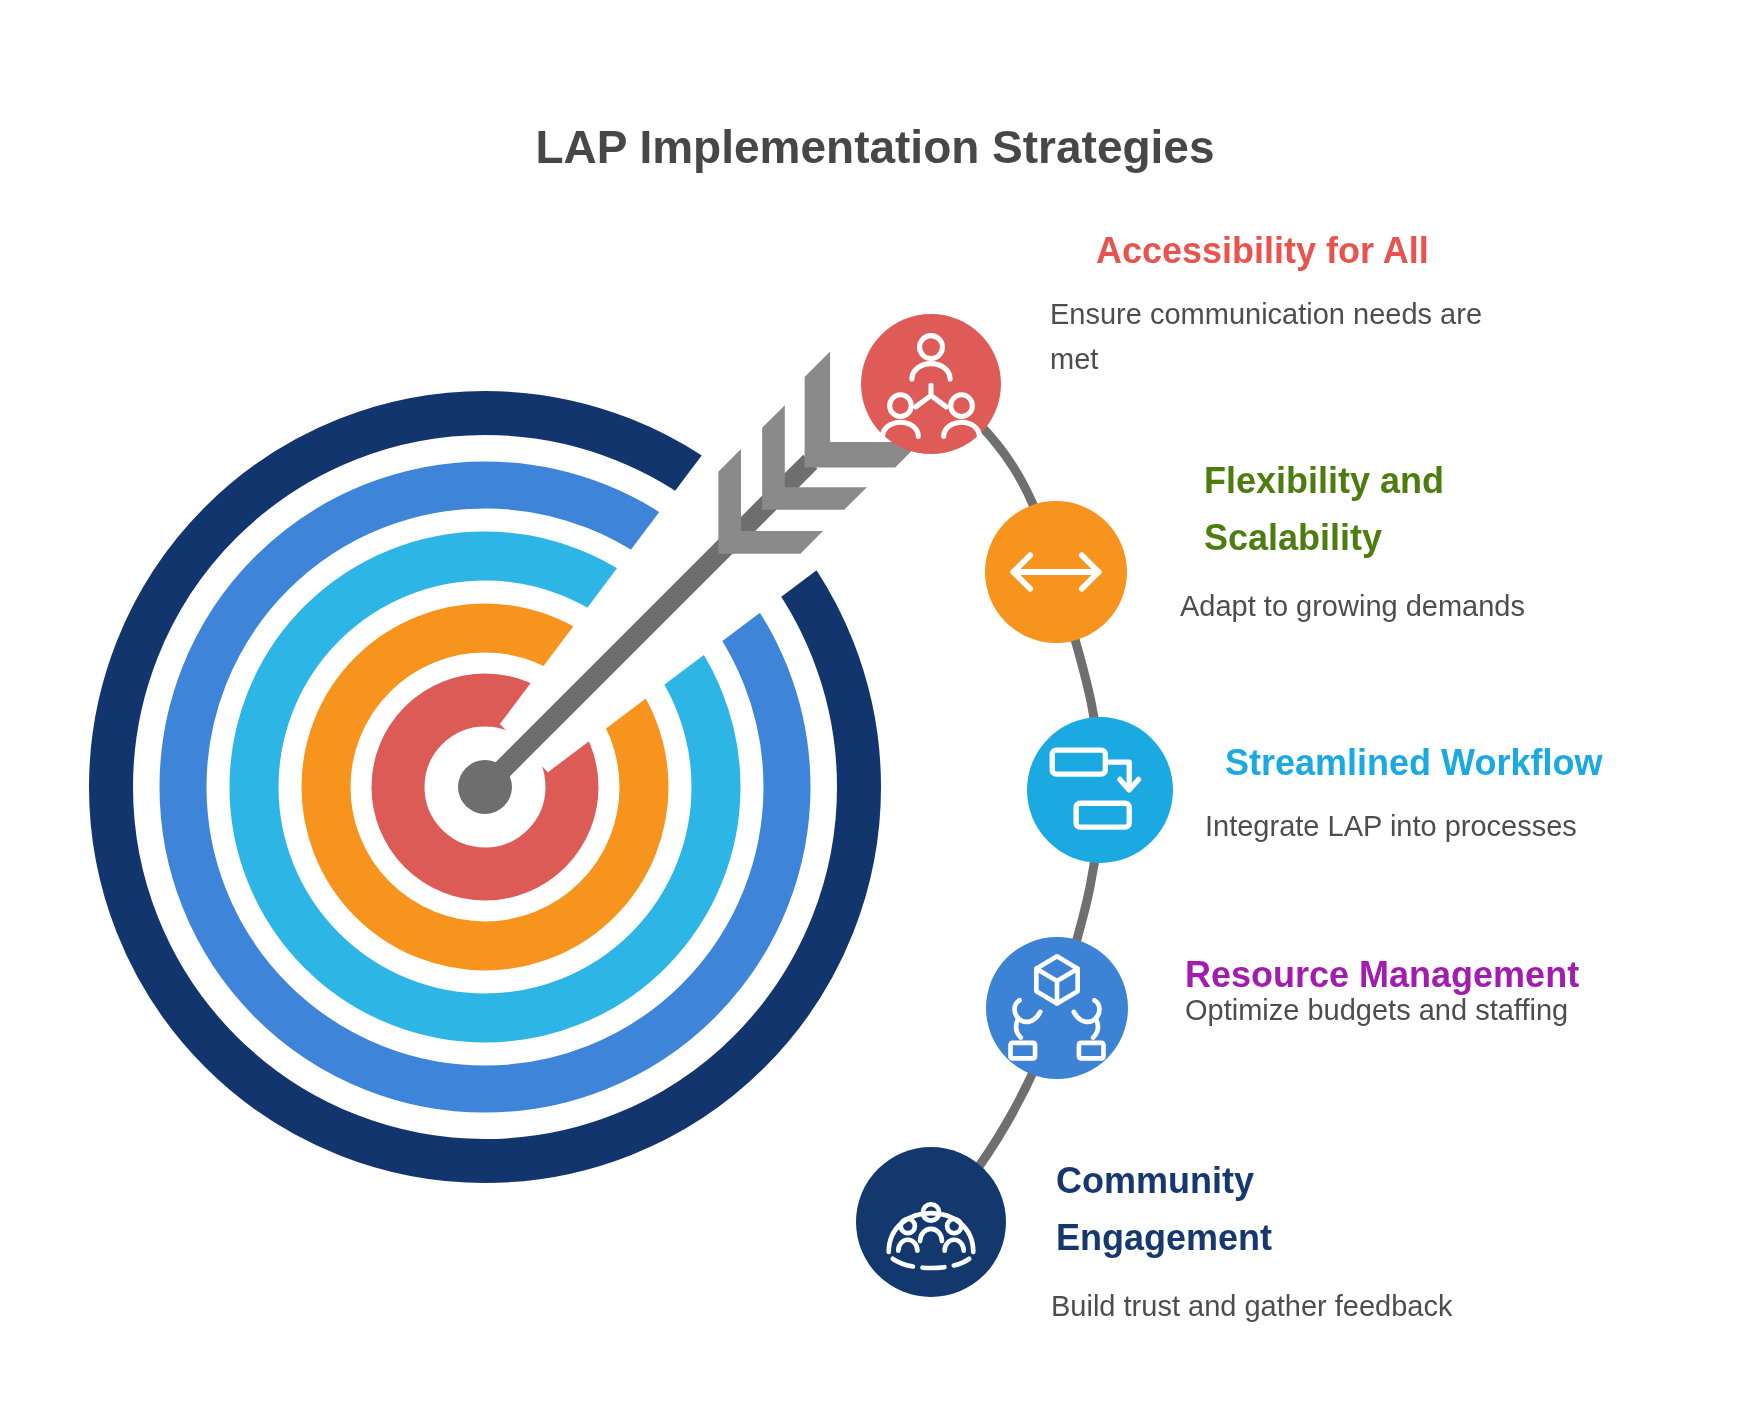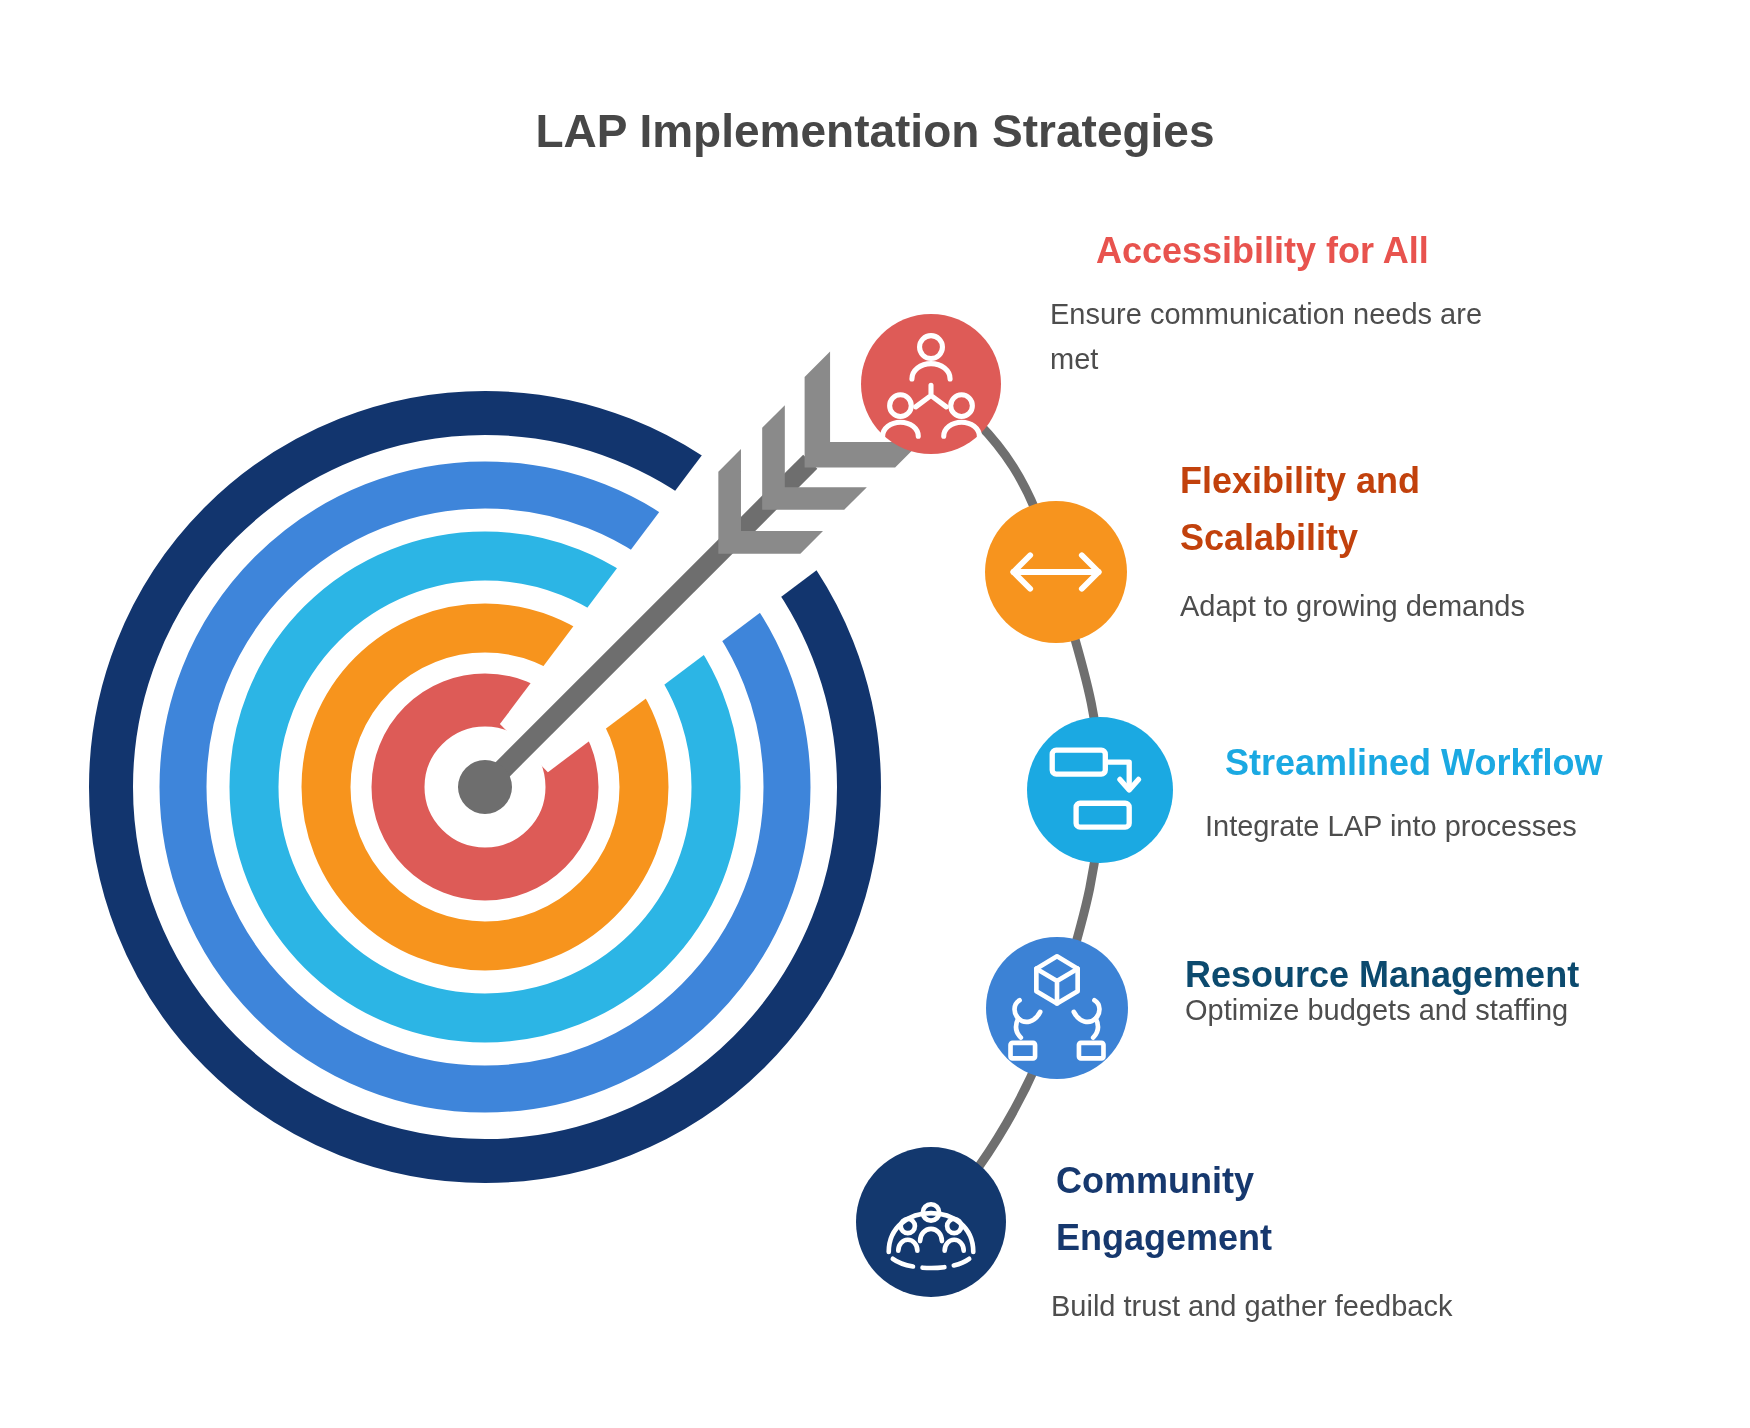--- a/index.html
+++ b/index.html
@@ -1,19 +1,19 @@
 <!DOCTYPE html>
 <html><head>
 <meta charset="utf-8">
 <style>
   html,body{margin:0;padding:0;background:#fff;}
   #canvas{position:relative;width:1750px;height:1428px;overflow:hidden;
           font-family:"Liberation Sans", sans-serif;background:#ffffff;}
   #bg-art{position:absolute;left:0;top:0;width:1750px;height:1428px;z-index:1;}
-  .page-title{position:absolute;left:0;top:104px;width:1750px;text-align:center;
+  .page-title{position:absolute;left:0;top:120px;width:1750px;text-align:center;
               font-size:46px;font-weight:700;color:#474747;letter-spacing:0px;z-index:3;}
   .node{position:absolute;border-radius:50%;z-index:2;display:flex;
         align-items:center;justify-content:center;}
   .node svg{width:100%;height:100%;}
   .node-title{position:absolute;z-index:3;font-size:36px;font-weight:700;line-height:57px;}
   .node-desc{position:absolute;z-index:3;font-size:29px;font-weight:400;
              color:#4D4D4D;line-height:45px;}
   
   #node-0{left:861px;top:314px;width:140px;height:140px;}
   #node-1{left:985px;top:501px;width:142px;height:142px;}
@@ -123,25 +123,25 @@
         <circle cx="17" cy="3" r="5.2"></circle>
         <path d="M 10,21 A 7 8 0 0 1 24,21"></path>
         <path d="M -28,27 C -16,36 16,36 28,27" stroke-dasharray="16 7"></path>
       </g>
     </svg>
   </div>
 
   <div class="node-title" id="title-0" style="color: rgb(232, 83, 78);">Accessibility for All</div>
   <div class="node-desc" id="desc-0">Ensure communication needs are met</div>
 
-  <div class="node-title" id="title-1" style="color: #c2410c;">Flexibility and Scalability</div>
+  <div class="node-title" id="title-1" style="color: #4d7c0f; margin-left: 24px;">Flexibility and Scalability</div>
   <div class="node-desc" id="desc-1">Adapt to growing demands</div>
 
   <div class="node-title" id="title-2" style="color: rgb(27, 169, 226);">Streamlined Workflow</div>
   <div class="node-desc" id="desc-2b">Integrate LAP into processes</div>
 
-  <div class="node-title" id="title-3" style="color: #0c4a6e;">Resource Management</div>
+  <div class="node-title" id="title-3" style="color: #a21caf;">Resource Management</div>
   <div class="node-desc" id="desc-3">Optimize budgets and staffing</div>
 
   <div class="node-title" id="title-4" style="color: rgb(22, 56, 110);">Community Engagement</div>
   <div class="node-desc" id="desc-4">Build trust and gather feedback</div>
 
 </div>
 
 </body></html>

